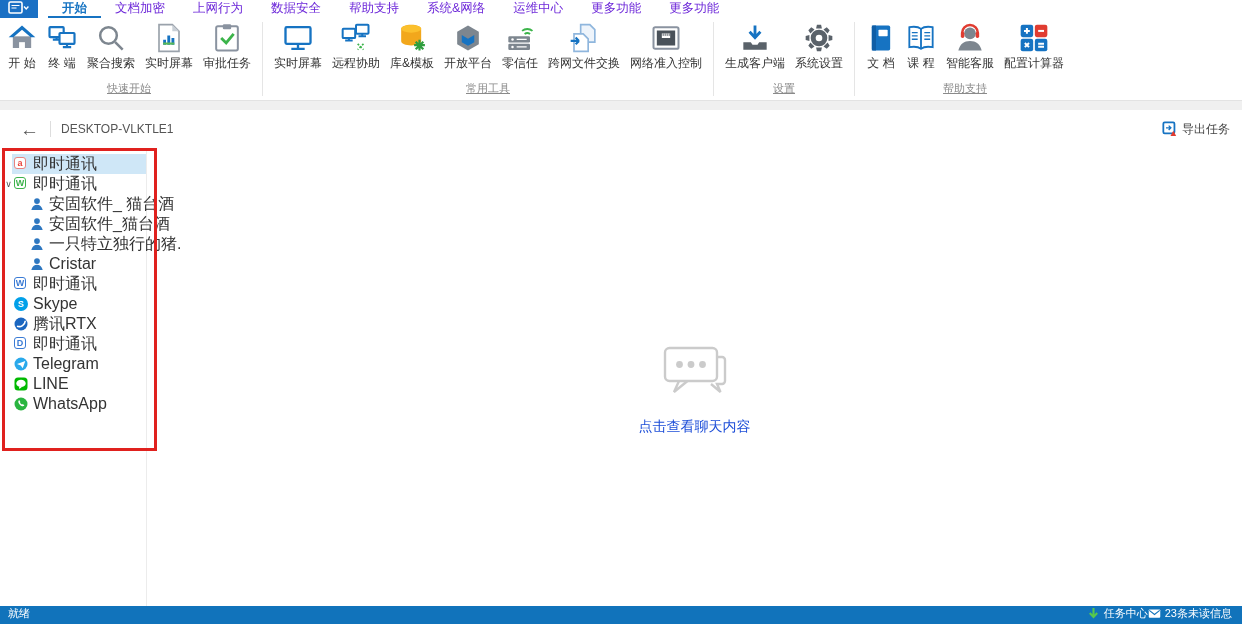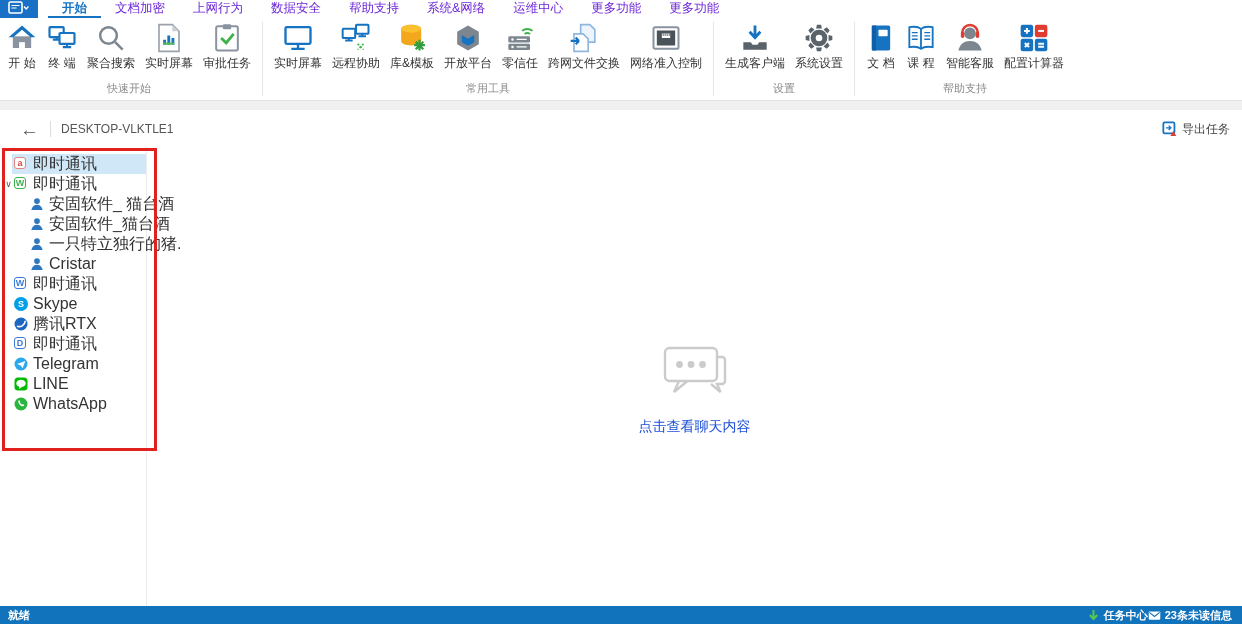--- a/index.html
+++ b/index.html
@@ -12,21 +12,21 @@
   .tab{padding:0 14px;line-height:16px;font-size:12.5px;color:#6d28d9;cursor:pointer;white-space:nowrap;}
   .tab.active{color:#1673c2;border-bottom:2px solid #1673c2;font-weight:bold;}
   
   .ribbon{height:82px;border-bottom:1px solid #e3e3e3;display:flex;background:#fff;padding-left:2px;}
   .rgroup{display:flex;flex-direction:column;justify-content:flex-end;}
   .ritems{flex:1;display:flex;align-items:flex-start;padding-top:5px;}
   .ritem{display:flex;flex-direction:column;align-items:center;padding:0 5px;gap:2px;cursor:pointer;}
   .ric{width:30px;height:30px;display:block;}
   .ric svg{width:100%;height:100%;display:block;}
   .rlabel{font-size:12px;color:#333;white-space:nowrap;}
-  .rgroup-label{text-align:center;font-size:11px;color:#8a8a8a;padding-bottom:4px;}
+  .rgroup-label{text-align:center;font-size:11px;color:#8a8a8a;padding-bottom:4px;text-decoration:underline;}
   .rsep{width:1px;background:#e5e5e5;margin:4px 6px;}
   .grayband{height:9px;background:#f0f0f0;}
   
   .chead{height:38px;display:flex;align-items:center;background:#fff;}
   .back{font-size:19px;color:#555;margin-left:20px;width:26px;cursor:pointer;line-height:1;}
   .vline{width:1px;height:16px;background:#ddd;margin:0 10px 0 4px;}
   .ctitle{color:#555;font-size:12px;}
   .export{margin-left:auto;margin-right:12px;display:flex;gap:4px;align-items:center;color:#444;cursor:pointer;}
   .export .ic16{width:16px;height:16px;}
   .ic16 svg{width:100%;height:100%;display:block;}
@@ -46,21 +46,21 @@
        justify-content:center;font-size:9px;font-weight:bold;line-height:1;}
   .slabel{font-size:16px;color:#333;}
   .annotation{position:absolute;left:2px;top:0;width:149px;height:297px;
               border:3px solid #e0211e;pointer-events:none;z-index:5;}
   .content{flex:1;display:flex;flex-direction:column;align-items:center;justify-content:center;}
   .empty{display:flex;flex-direction:column;align-items:center;margin-top:26px;}
   .empty-ic{width:66px;height:58px;}
   .empty-ic svg{width:100%;height:100%;}
   .empty-text{margin-top:16px;color:#1d4ed8;font-size:14px;}
   
-  .statusbar{height:18px;background:#1173bb;color:#fff;display:flex;align-items:center;font-size:11px;font-weight:bold;}
+  .statusbar{height:18px;background:#1173bb;color:#fff;display:flex;align-items:flex-start;font-size:11px;}
   .sb-left{padding-left:8px;}
   .sb-right{margin-left:auto;display:flex;align-items:center;gap:0;padding-right:10px;}
   .sb-item{display:flex;align-items:center;gap:4px;cursor:pointer;}
   .ic14{width:13px;height:13px;display:inline-flex;}
   .ic14 svg{width:100%;height:100%;display:block;}
 </style>
 </head>
 <body>
 
 <div class="menubar">

